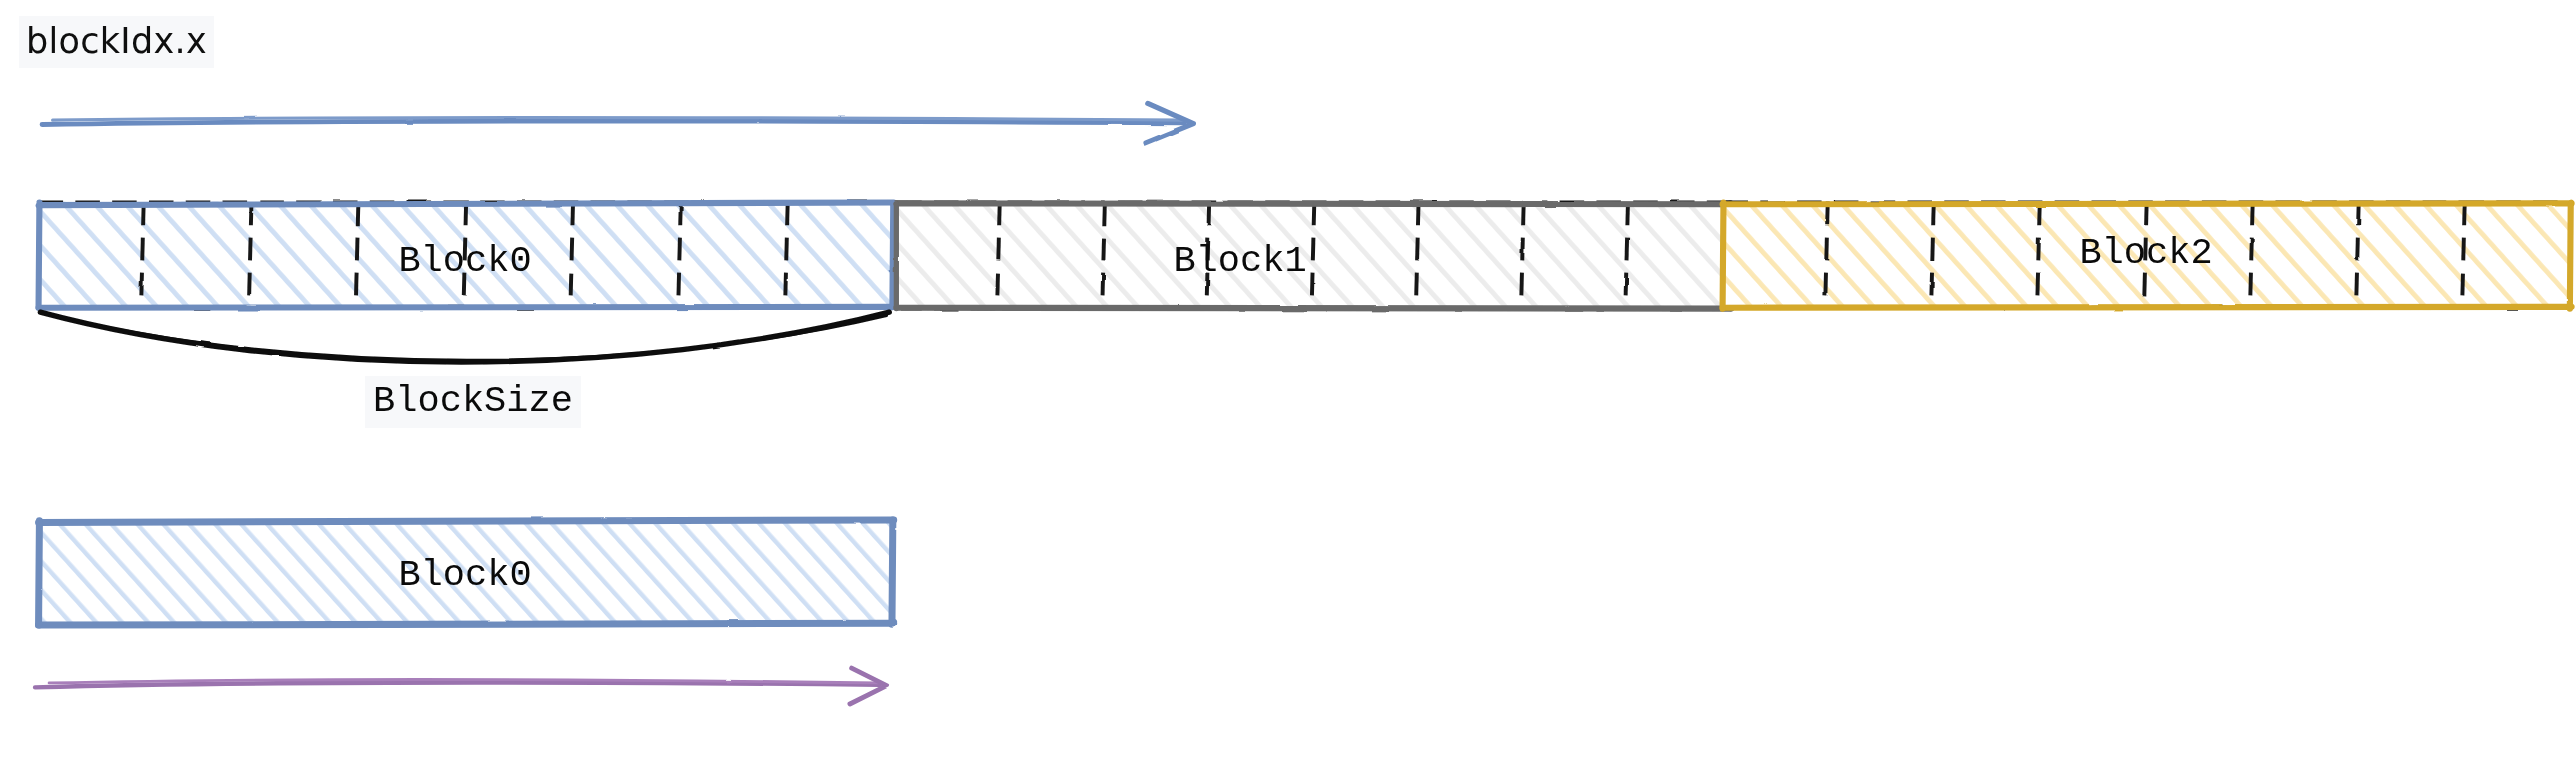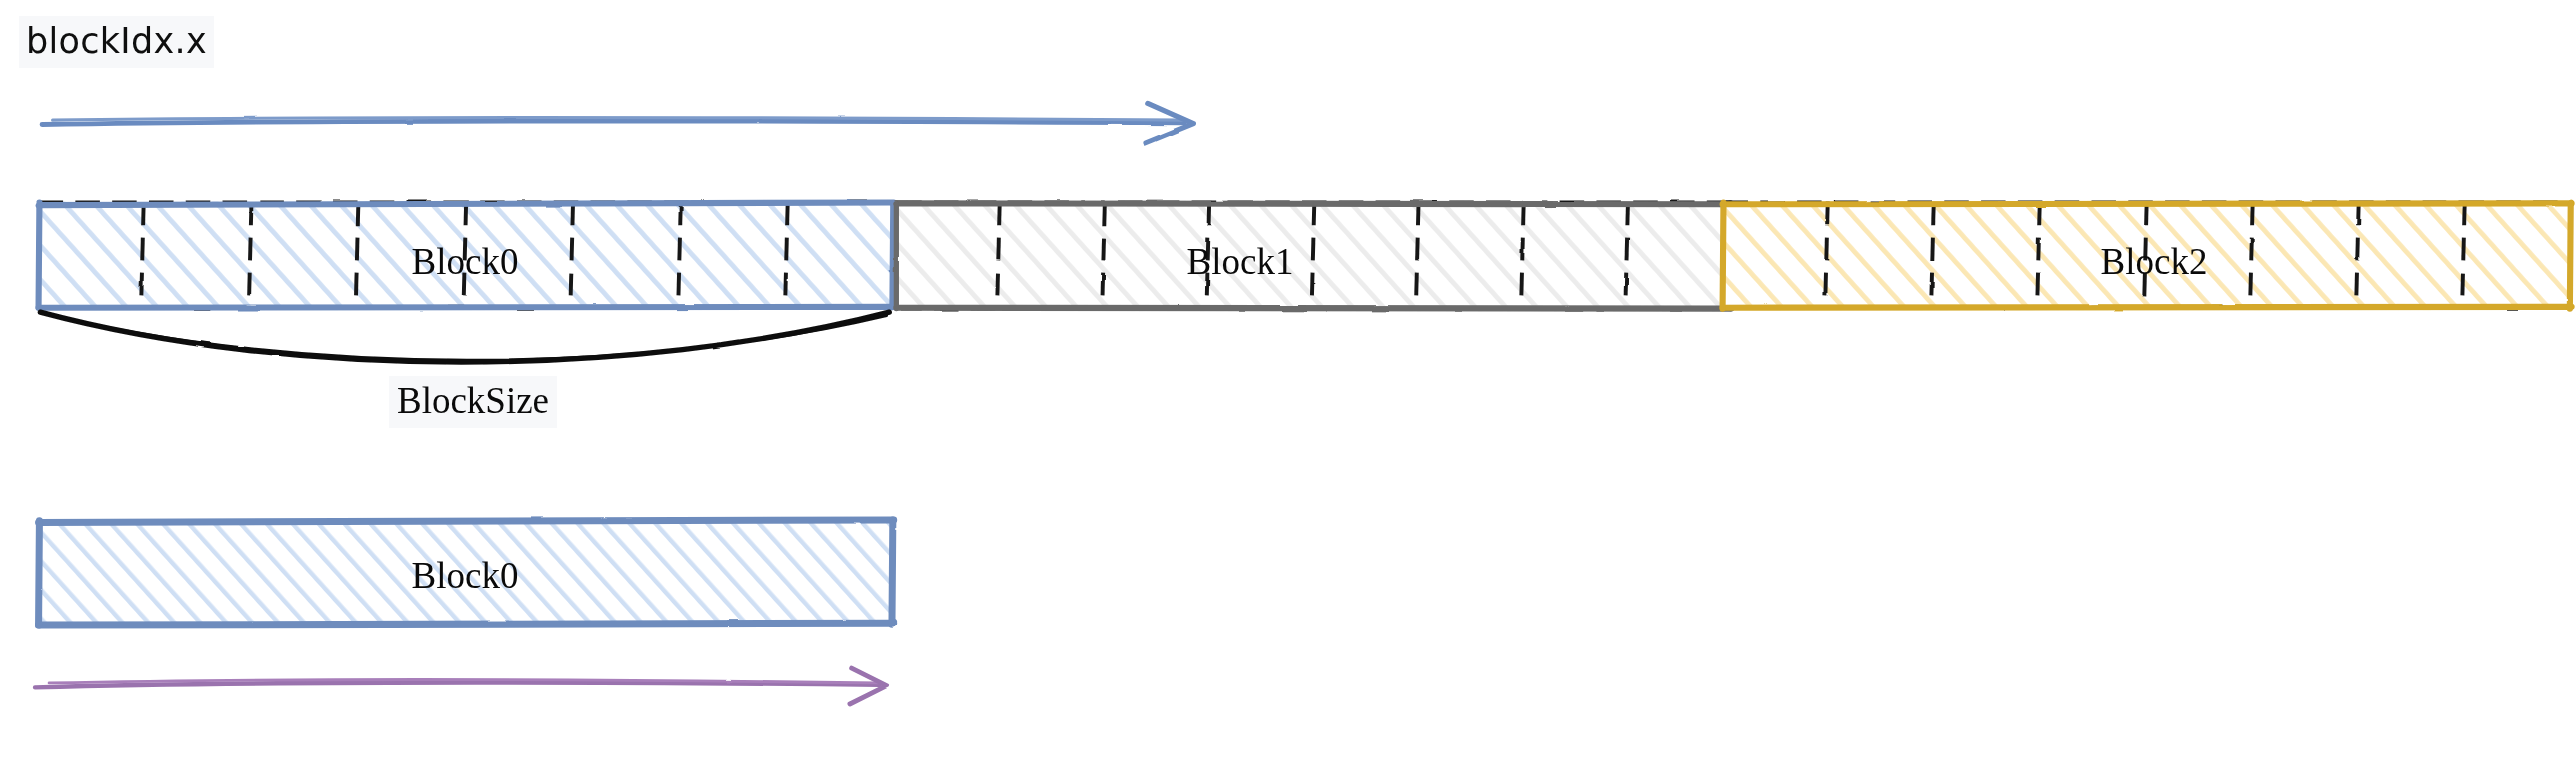--- a/index.html
+++ b/index.html
@@ -39,33 +39,33 @@
     font-size: 35px;
     line-height: 1.28;
     letter-spacing: 0.3px;
     padding: 2.6px 7px 4.4px 7px;
     white-space: nowrap;
   }
 
   .block-label {
     position: absolute;
     color: #0a0a0a;
-    font-family: Liberation Serif, serif;
+    font-family: Liberation Mono, monospace;
     font-size: 37px;
     line-height: 1;
     white-space: nowrap;
     transform: translate(-50%, -50%);
     pointer-events: none;
   }
 
   .brace-label {
     position: absolute;
     background: #f7f8fa;
     color: #0a0a0a;
-    font-family: Liberation Serif, serif;
+    font-family: Liberation Mono, monospace;
     font-size: 37px;
     line-height: 1.2;
     padding: 2.6px 8px 5.3px 8px;
     white-space: nowrap;
     transform: translateX(-50%);
   }
 </style>
 </head>
 <body>
 
@@ -191,21 +191,21 @@
       <path d="M 972 762 L 1012 782 L 970 803" fill="none" stroke="#9a73ae" stroke-width="5.5" stroke-linecap="round" stroke-linejoin="round"></path>
     </g>
   </svg>
 
   <div class="axis-label" style="left:19px; top:16px;">blockIdx.x</div>
 
   <div class="block-label" style="left:465px; top:261px;">Block0</div>
 
   <div class="block-label" style="left:1240px; top:261px;">Block1</div>
 
-  <div class="block-label" style="left:2146px; top:261px;margin-left:8px;">Block2</div>
+  <div class="block-label" style="left:2146px; top:253px;">Block2</div>
 
   <div class="brace-label" style="left:473px; top:376px;">BlockSize</div>
 
   <div class="block-label" style="left:465px; top:575px;">Block0</div>
 
 
 </div>
 
 
 </body></html>

